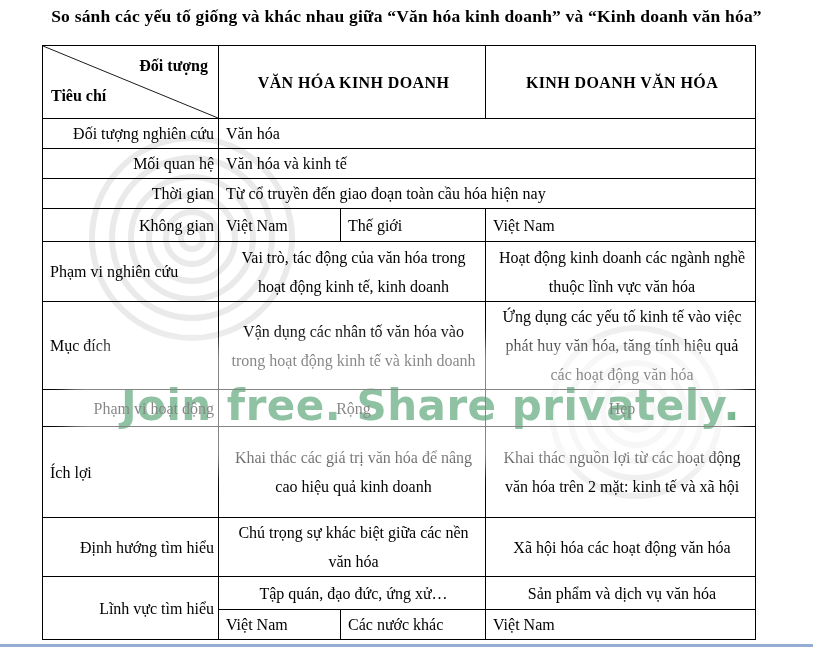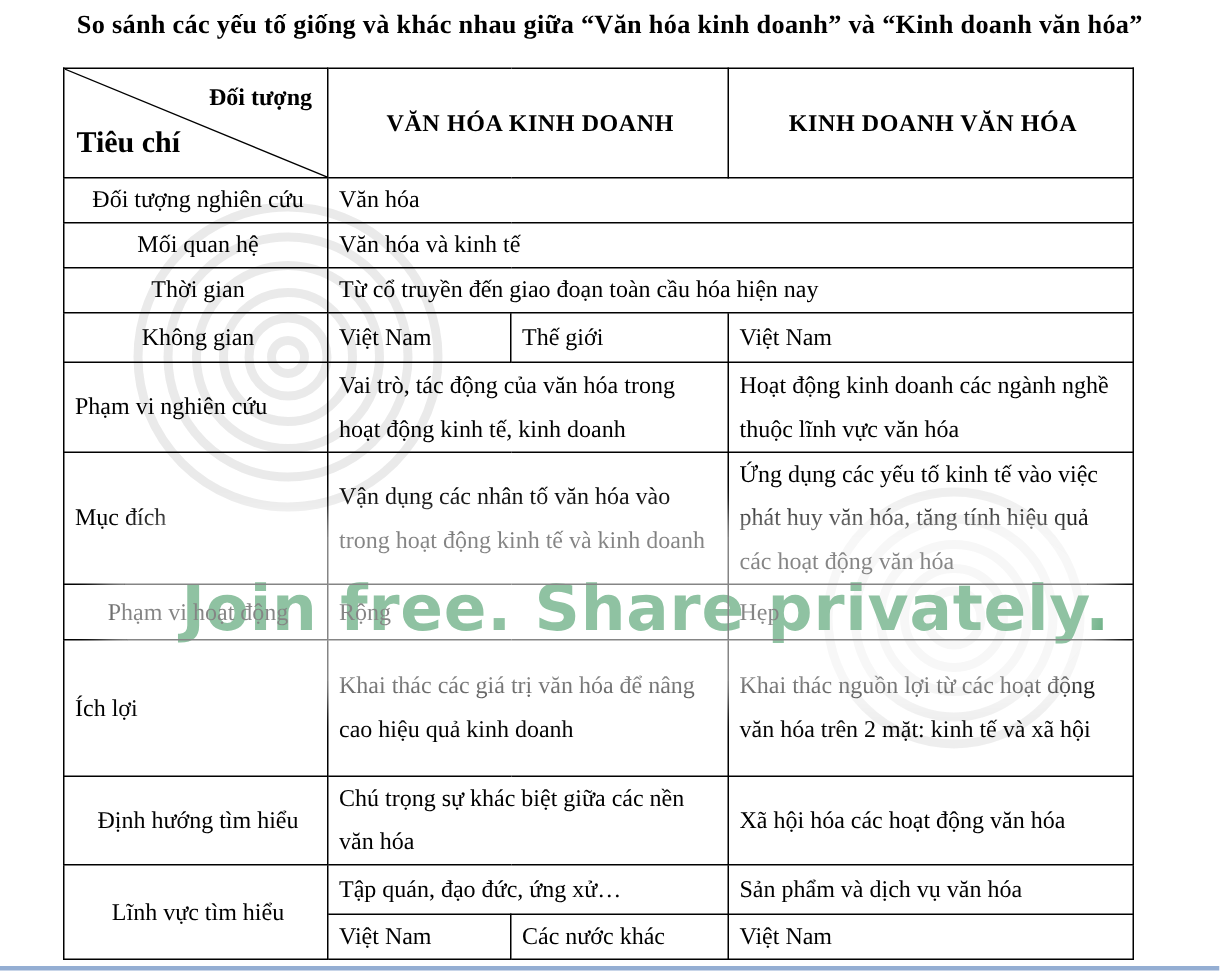--- a/index.html
+++ b/index.html
@@ -43,34 +43,34 @@
     border-collapse:collapse;table-layout:fixed;
     z-index:2;background:transparent;
   }
   table.cmp td{
     border:1.5px solid #000;
     font-size:16px;line-height:29px;
     padding:0 4px 0 7px;vertical-align:middle;
     overflow:hidden;
   }
   td.lbl{text-align:left;vertical-align:top;padding-top:2px;}
-  td.lblmid{text-align:center;vertical-align:middle;}
+  td.lblmid{text-align:right;vertical-align:middle;}
   td.ctr{text-align:left;}
-  td.txt{text-align:left;vertical-align:top;padding-top:2px;margin-left:36px;}
+  td.txt{text-align:center;vertical-align:top;padding-top:2px;margin-left:36px;}
   td.colhead{
     text-align:center;font-weight:bold;font-size:16px;letter-spacing:.4px;
   }
   
   td.corner{position:relative;padding:0;font-family:Liberation Serif, serif;}
   .corner-svg{position:absolute;left:0;top:0;width:100%;height:100%;}
   .corner-top{
     position:absolute;top:5px;right:10px;font-weight:bold;font-size:16px;
   }
   .corner-bottom{
-    position:absolute;bottom:8px;left:8px;font-weight:bold;font-size:20px;
+    position:absolute;bottom:8px;left:8px;font-weight:bold;font-size:16px;
   }
 </style>
 </head>
 <body>
 
 <div class="wm-logos">
   <svg width="813" height="651">
     <g fill="none" stroke="#e7e7e7" stroke-width="6" opacity="0.85">
       <circle cx="192" cy="238" r="100"></circle>
       <circle cx="192" cy="238" r="80"></circle>

